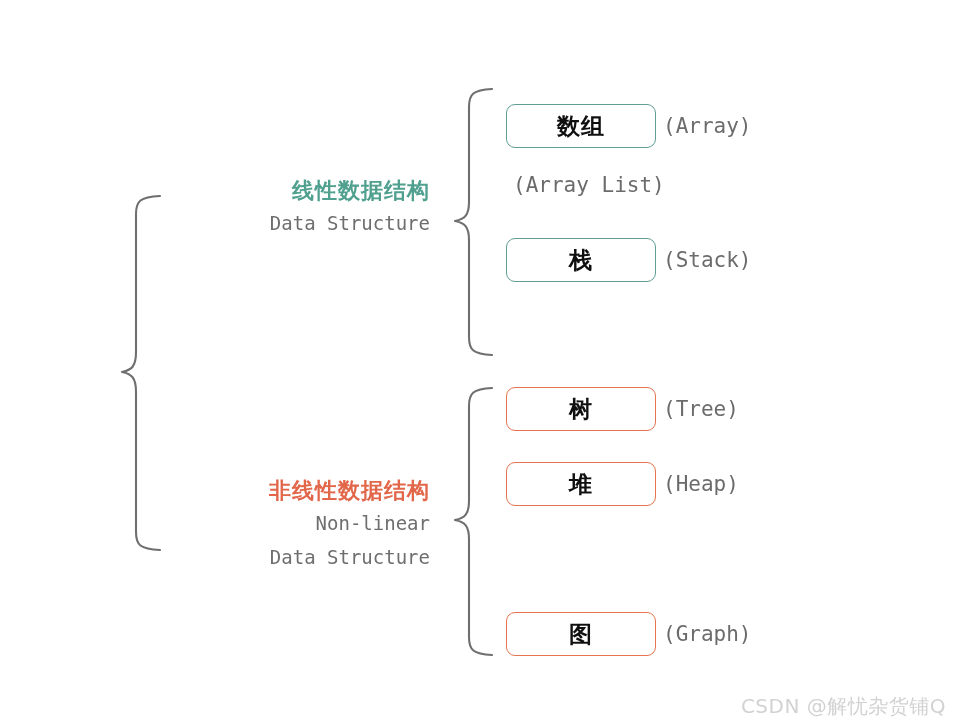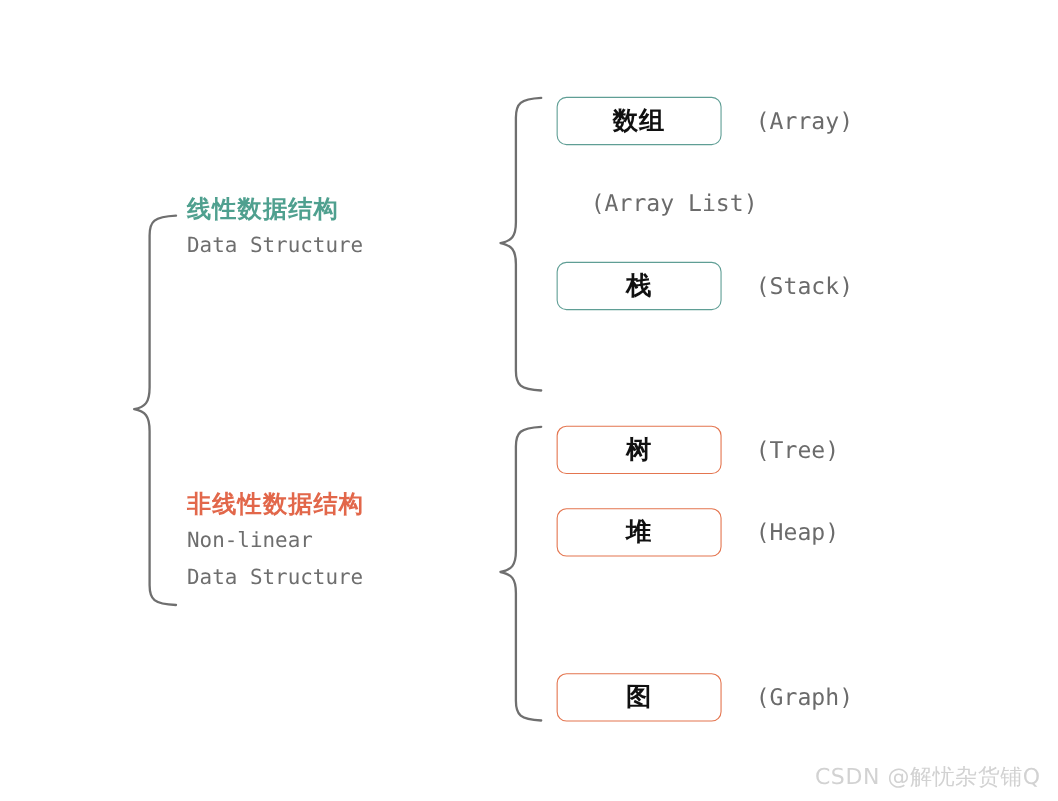--- a/index.html
+++ b/index.html
@@ -25,42 +25,42 @@
     left: 0;
     top: 0;
     width: 962px;
     height: 728px;
     pointer-events: none;
   }
 
   
   .category {
     position: absolute;
-    text-align: left;
+    text-align: right;
     width: 260px;
   }
   .category .cat-cn {
     font-family: "DejaVu Sans", "Liberation Sans", sans-serif;
     font-size: 22px;
     font-weight: bold;
     letter-spacing: 1px;
     line-height: 30px;
     white-space: nowrap;
   }
   .category .cat-en1,
   .category .cat-en2 {
     font-family: "DejaVu Sans Mono", "Liberation Mono", monospace;
     font-size: 19px;
     color: #6e6e6e;
     line-height: 34px;
     white-space: nowrap;
   }
   #cat-linear { left: 170px; top: 176px; }
   #cat-linear .cat-cn { color: #4fa08f; }
-  #cat-nonlinear { left: 170px; top: 444px; }
+  #cat-nonlinear { left: 170px; top: 476px; }
   #cat-nonlinear .cat-cn { color: #e2674a; }
 
   
   .item-row {
     position: absolute;
     left: 506px;
     height: 44px;
     display: flex;
     align-items: center;
   }
@@ -78,21 +78,21 @@
   .item-box.nonlinear { border-color: #e4754f; }
   .item-cn {
     font-family: "DejaVu Sans", "Liberation Sans", sans-serif;
     font-size: 23px;
     font-weight: bold;
     color: #101010;
     letter-spacing: 1px;
     line-height: 1;
   }
   .item-en {
-    margin-left: 31px;
+    margin-left: 7px;
     font-family: "DejaVu Sans Mono", "Liberation Mono", monospace;
     font-size: 21px;
     color: #6b6b6b;
     white-space: nowrap;
     line-height: 1;
     text-align: center;
   }
 
   
   #watermark {
@@ -144,21 +144,21 @@
     <div class="cat-cn">线性数据结构</div>
     <div class="cat-en2">Data Structure</div>
   </div>
 
   <div id="cat-nonlinear" class="category">
     <div class="cat-cn">非线性数据结构</div>
     <div class="cat-en1">Non-linear</div>
     <div class="cat-en2">Data Structure</div>
   </div>
 
-  <div class="item-row" style="top:88px">
+  <div class="item-row" style="top:104px">
     <div class="item-box">
       <span class="item-cn">数组</span>
     </div>
     <span class="item-en">(Array)</span>
   </div>
 
   <div class="item-row" style="top:163px">
     <span class="item-en">(Array List)</span>
   </div>
 

